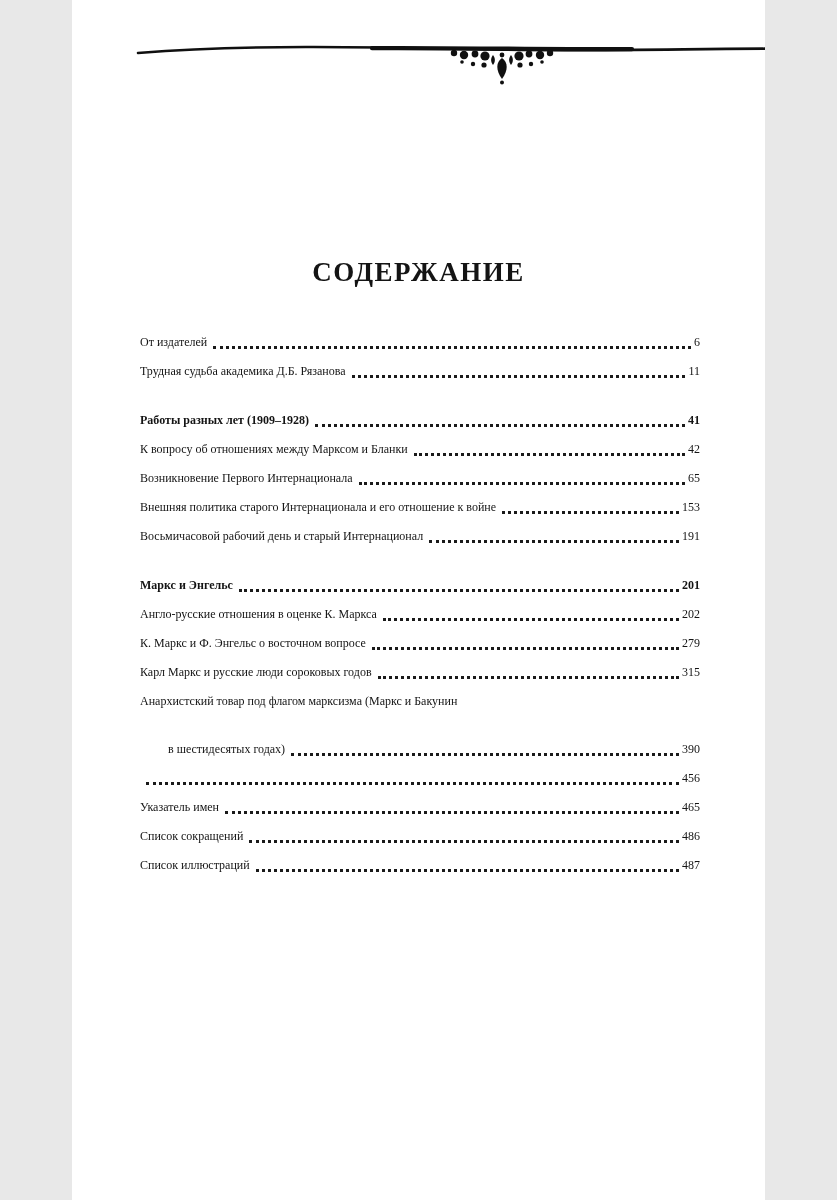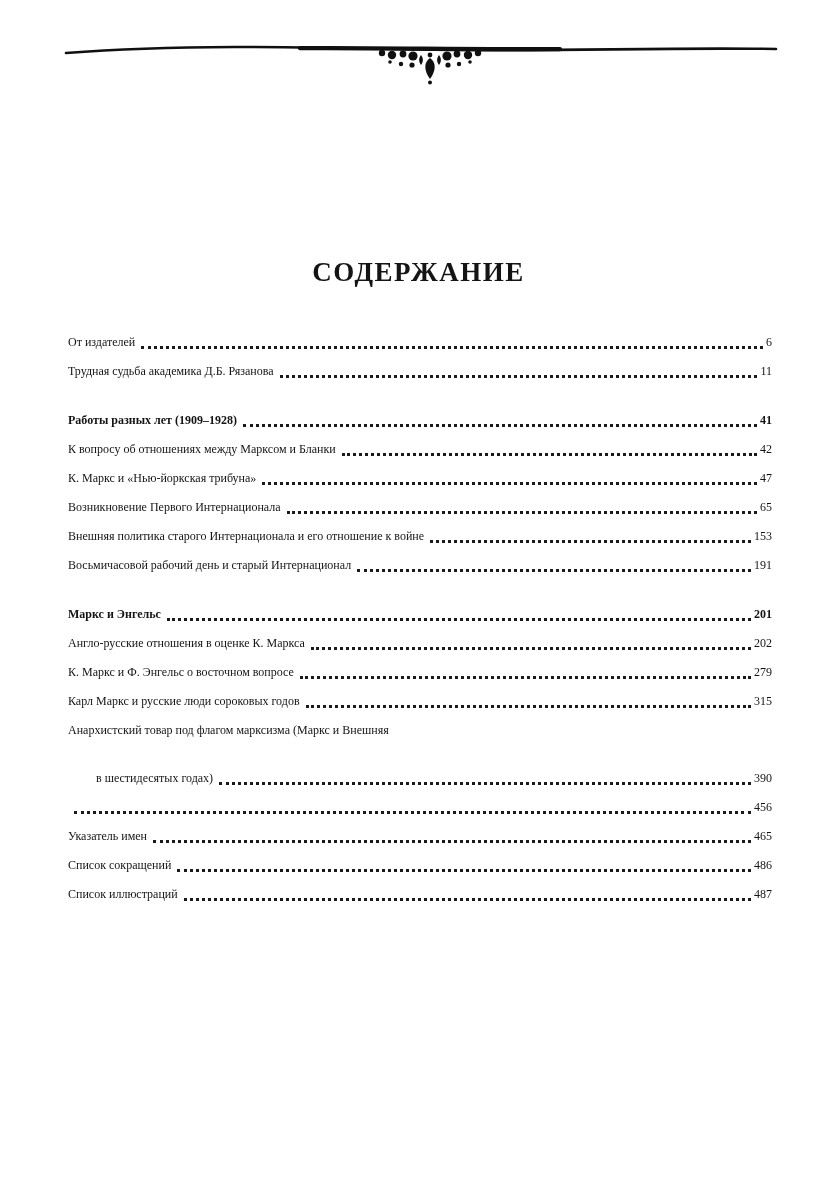--- a/index.html
+++ b/index.html
@@ -2,21 +2,21 @@
 <html><head>
 <meta charset="utf-8">
 <style>
   html, body {
     margin: 0;
     padding: 0;
     background: #e8e8e8;
   }
   .page {
     position: relative;
-    width: 837px;
+    width: 693px;
     height: 1200px;
     margin: 0 auto;
     background: #ffffff;
     font-family: "Liberation Serif", "DejaVu Serif", serif;
     color: #141414;
     overflow: hidden;
   }
   .header-rule {
     display: block;
     margin-top: 36px;
@@ -117,25 +117,20 @@
     <span class="leader"></span>
     <span class="toc-page">41</span>
   </div>
 
   <div class="toc-row">
     <span class="toc-label">К вопросу об отношениях между Марксом и Бланки</span>
     <span class="leader"></span>
     <span class="toc-page">42</span>
   </div>
 
-  <div class="toc-row">
-    <span class="toc-label">К. Маркс и «Нью-йоркская трибуна»</span>
-    <span class="leader"></span>
-    <span class="toc-page">47</span>
-  </div>
 
   <div class="toc-row">
     <span class="toc-label">Возникновение Первого Интернационала</span>
     <span class="leader"></span>
     <span class="toc-page">65</span>
   </div>
 
   <div class="toc-row">
     <span class="toc-label">Внешняя политика старого Интернационала и его отношение к войне</span>
     <span class="leader"></span>
@@ -167,21 +162,21 @@
   </div>
 
   <div class="toc-row">
     <span class="toc-label">Карл Маркс и русские люди сороковых годов</span>
     <span class="leader"></span>
     <span class="toc-page">315</span>
   </div>
 
 
   <div class="toc-row gap-xs first-of-wrap">
-    <span class="toc-label">Анархистский товар под флагом марксизма (Маркс и Внешняя</span>
+    <span class="toc-label">Анархистский товар под флагом марксизма (Маркс и Бакунин</span>
 
   </div>
 
   <div class="toc-row wrap-line">
     <span class="toc-label">в шестидесятых годах)</span>
     <span class="leader"></span>
     <span class="toc-page">390</span>
   </div>
 
   <div class="toc-row">

